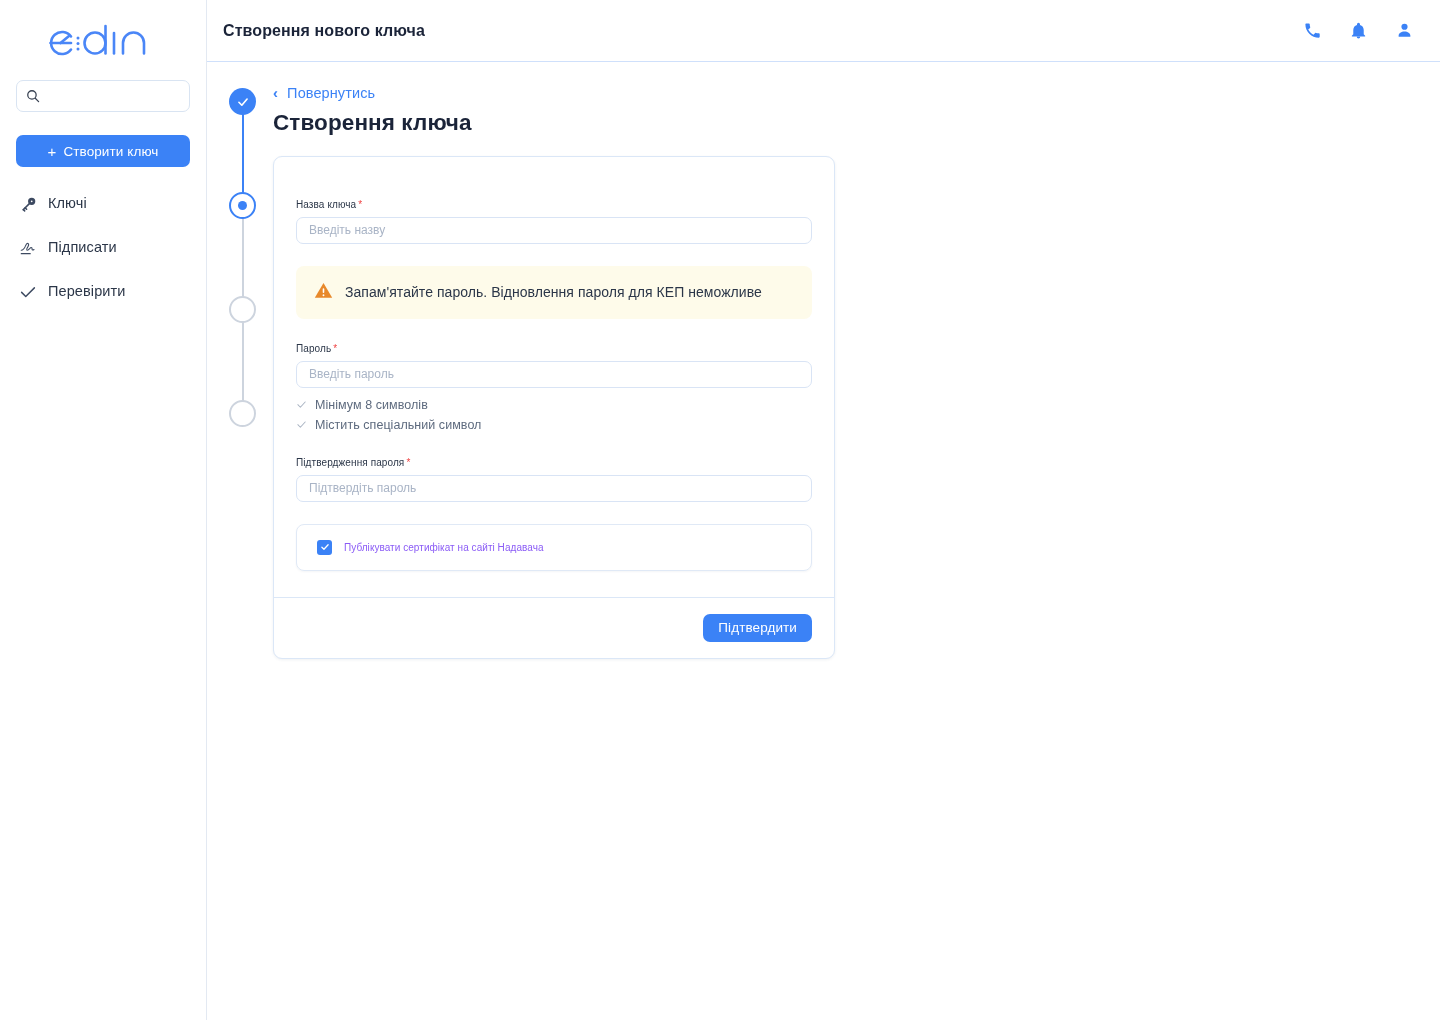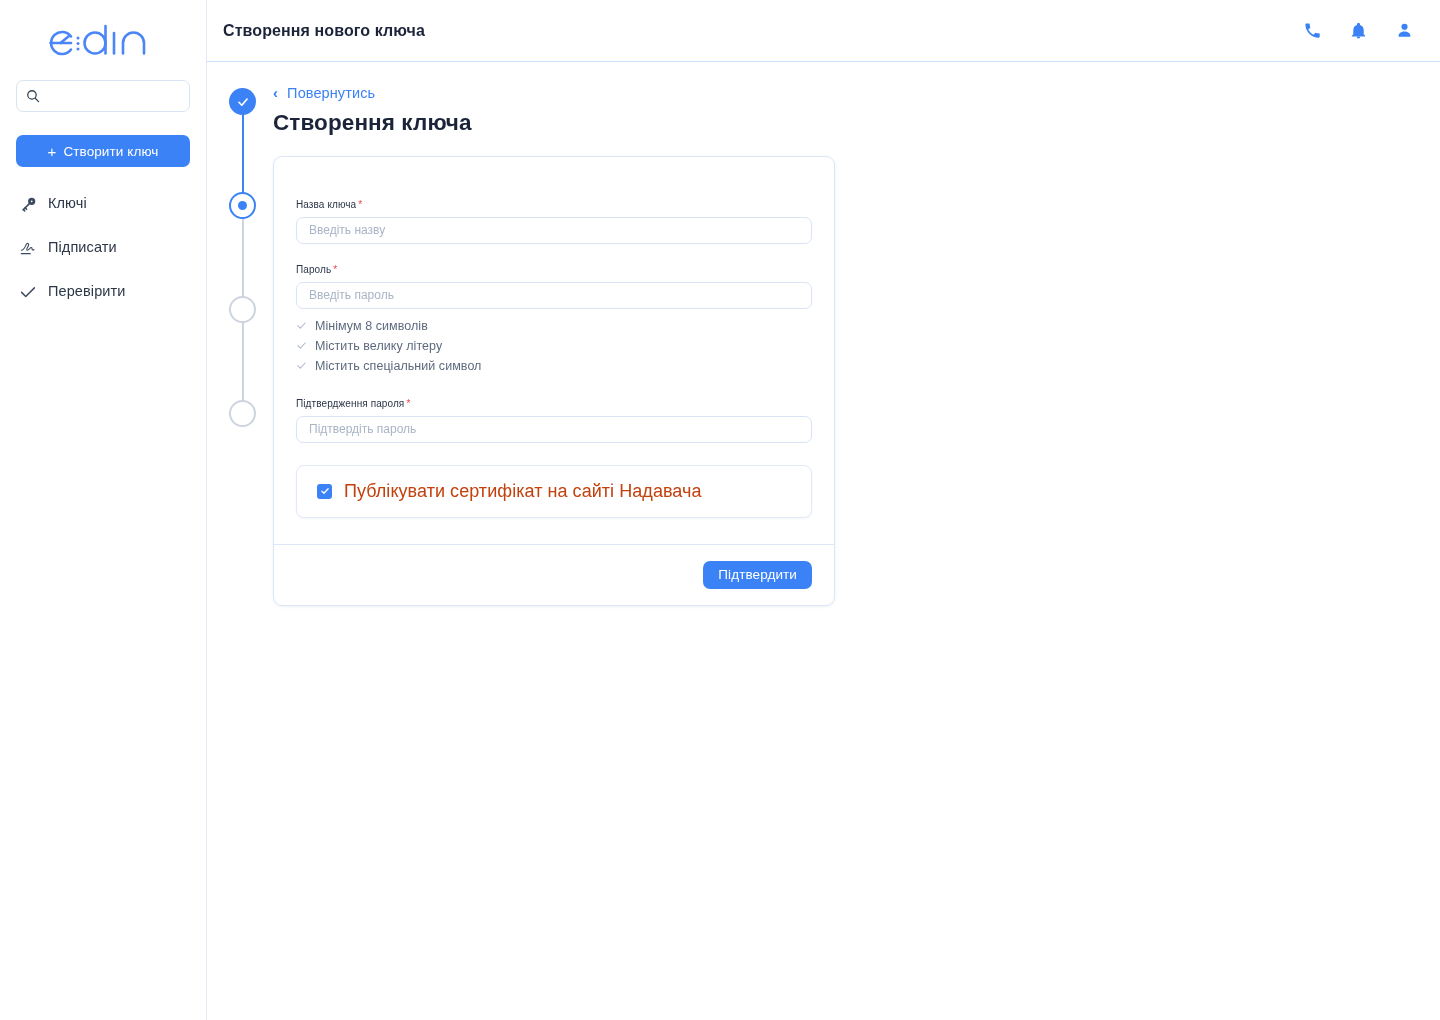--- a/index.html
+++ b/index.html
@@ -256,21 +256,21 @@
     box-shadow: 0 1px 2px rgba(30,50,90,.05);
   }
   .cbox {
     width: 15px; height: 15px;
     border-radius: 3px;
     background: #3b82f6;
     display: flex; align-items: center; justify-content: center;
     flex: none;
     cursor: pointer;
   }
-  .cbox-label { font-size: 18px; color: #c2410c; letter-spacing: .05px; }
+  .cbox-label { font-size: 10px; color: #8b5cf6; letter-spacing: .05px; }
 
   .card-footer {
     border-top: 1px solid #dbe7f7;
     padding: 16px 22px;
     display: flex;
     justify-content: flex-end;
     align-items: flex-end;
   }
   .submit-btn {
     background: #3b82f6;
@@ -431,20 +431,30 @@
         <section class="card">
           <div class="card-body">
 
             <div class="field">
               <div class="field-label">
                 <span>Назва ключа</span><span class="req">*</span>
               </div>
               <input class="text-input" type="text" placeholder="Введіть назву" style="">
             </div>
 
+            <div class="warn-banner">
+              <span>
+                <svg width="19" height="19" viewBox="0 0 24 24" aria-hidden="true">
+                  <path d="M12 2.6 L23 21 H1 Z" fill="#e8892b"></path>
+                  <rect x="11" y="9" width="2" height="6.2" rx="1" fill="#ffffff"></rect>
+                  <circle cx="12" cy="18" r="1.2" fill="#ffffff"></circle>
+                </svg>
+              </span>
+              <span class="warn-text">Запам'ятайте пароль. Відновлення пароля для КЕП неможливе</span>
+            </div>
 
             <div class="field" style="margin-bottom:10px;">
               <div class="field-label">
                 <span>Пароль</span><span class="req">*</span>
               </div>
               <input class="text-input" type="password" placeholder="Введіть пароль" style="">
               <ul class="pw-rules">
                 <li class="pw-rule">
                   <span class="tick">
                     <svg width="11" height="11" viewBox="0 0 24 24" fill="none" aria-hidden="true">
@@ -452,28 +462,20 @@
                       </svg>
                   </span>
                   <span>Мінімум 8 символів</span>
                 </li>
                 <li class="pw-rule">
                   <span class="tick">
                     <svg width="11" height="11" viewBox="0 0 24 24" fill="none" aria-hidden="true">
                         <path d="M4 12.5 L9.5 18 L20 6.5" stroke="#aab4c3" stroke-width="2.2" stroke-linecap="round" stroke-linejoin="round"></path>
                       </svg>
                   </span>
-                  <span>Містить велику літеру</span>
-                </li>
-                <li class="pw-rule">
-                  <span class="tick">
-                    <svg width="11" height="11" viewBox="0 0 24 24" fill="none" aria-hidden="true">
-                        <path d="M4 12.5 L9.5 18 L20 6.5" stroke="#aab4c3" stroke-width="2.2" stroke-linecap="round" stroke-linejoin="round"></path>
-                      </svg>
-                  </span>
                   <span>Містить спеціальний символ</span>
                 </li>
               </ul>
             </div>
 
             <div class="field" style="margin-top:22px;">
               <div class="field-label">
                 <span>Підтвердження пароля</span><span class="req">*</span>
               </div>
               <input class="text-input" type="password" placeholder="Підтвердіть пароль" style="">

